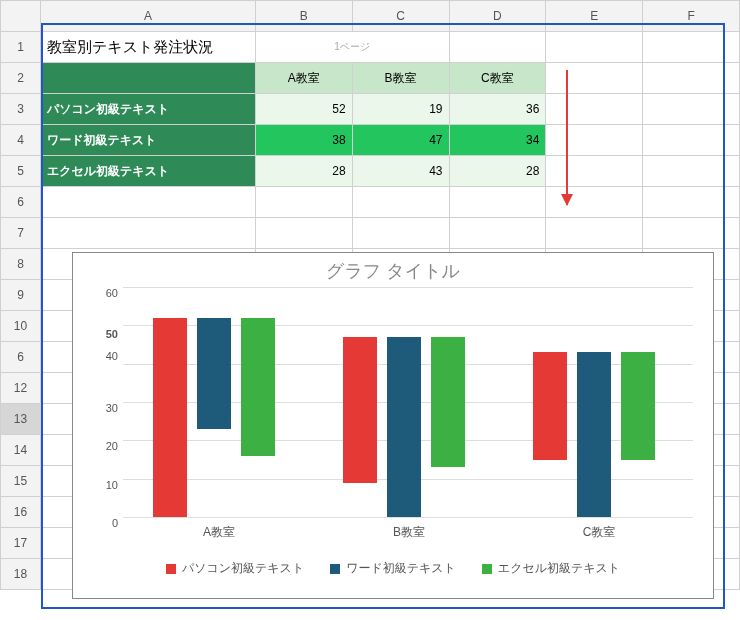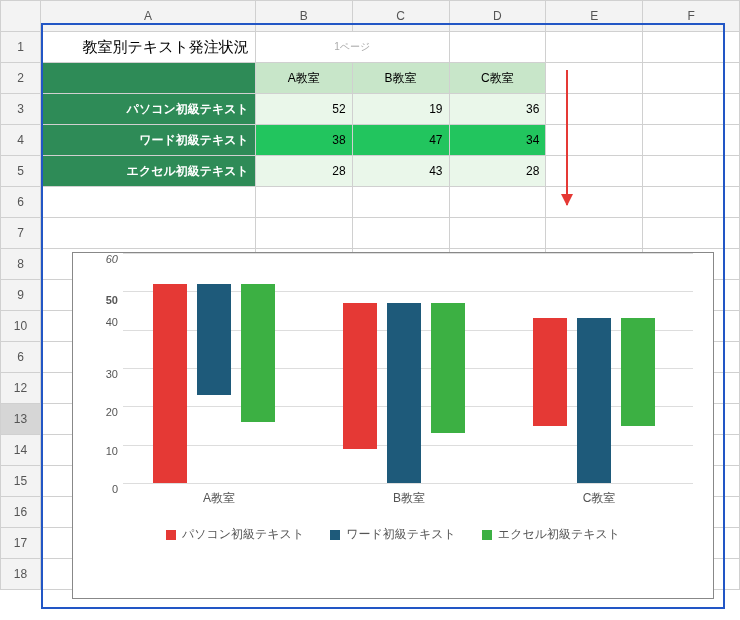--- a/index.html
+++ b/index.html
@@ -7,21 +7,21 @@
 
 .rowhead{width:40px}
 .cA{width:215px}
 .cB,.cC,.cD,.cE,.cF{width:97px}
 
 table.grid{border-collapse:collapse;table-layout:fixed;position:absolute;top:0;left:0}
 table.grid td,table.grid th{border:1px solid #d0d0d0;height:31px;box-sizing:border-box;padding:0 6px;overflow:hidden;white-space:nowrap}
 table.grid th{background:#f3f3f3;font-weight:normal;text-align:center;color:#555}
 table.grid th.sel{background:#d6d6d6}
 table.grid td{text-align:right}
-table.grid td.l{text-align:right}
+table.grid td.l{text-align:left}
 
 .title{font-size:15px}
 .hdr-green{background:#2e8b57;color:#fff;font-weight:bold;text-align:left}
 .col-hdr{background:#c8e6c9;text-align:center !important}
 .val-even{background:#eaf7ea}
 .val-odd{background:#22c55e}
 .pglbl{color:#aaa;font-size:10px;text-align:center !important}
 
 .print-border{position:absolute;left:41px;top:23px;width:680px;height:582px;border:2px solid #2256c5;pointer-events:none}
 
@@ -230,35 +230,36 @@
           <td></td>
           <td></td>
         </tr>
 </tbody>
     </table>
 
 <div class="print-border"></div>
 <div class="arrow"></div>
 
 <div class="chart">
+  <div class="chart-title">グラフ タイトル</div>
   <div class="plot" id="plot">
         <div class="gline" style="top: 230px;"></div>
         <div class="ytick" style="bottom: -6px;">0</div>
         <div class="gline" style="top: 191.667px;"></div>
         <div class="ytick" style="bottom: 32.3333px;">10</div>
         <div class="gline" style="top: 153.333px;"></div>
         <div class="ytick" style="bottom: 70.6667px;">20</div>
         <div class="gline" style="top: 115px;"></div>
         <div class="ytick" style="bottom: 109px;">30</div>
         <div class="gline" style="top: 76.6667px;"></div>
         <div class="ytick" style="bottom: 161px;">40</div>
         <div class="gline" style="top: 38.3333px;"></div>
         <div class="ytick" style="bottom: 183px; font-weight: bold;">50</div>
         <div class="gline" style="top: 0px;"></div>
-        <div class="ytick" style="bottom: 224px; font-style: italic;">60</div>
+        <div class="ytick" style="bottom: 224px;">60</div>
         <div class="bars" style="left: 30px;">
           <div class="bar s1" style="height: 199.333px; background: rgb(229, 57, 53);"></div>
           <div class="bar s2" style="height: 111.167px; background: rgb(30, 90, 122);"></div>
           <div class="bar s3" style="height: 138px; background: rgb(60, 176, 67);"></div>
         </div>
         <div class="bars" style="left: 220px;">
           <div class="bar s1" style="height: 145.667px; background: rgb(229, 57, 53);"></div>
           <div class="bar s2" style="height: 180.167px; background: rgb(30, 90, 122);"></div>
           <div class="bar s3" style="height: 130.333px; background: rgb(60, 176, 67);"></div>
         </div>

